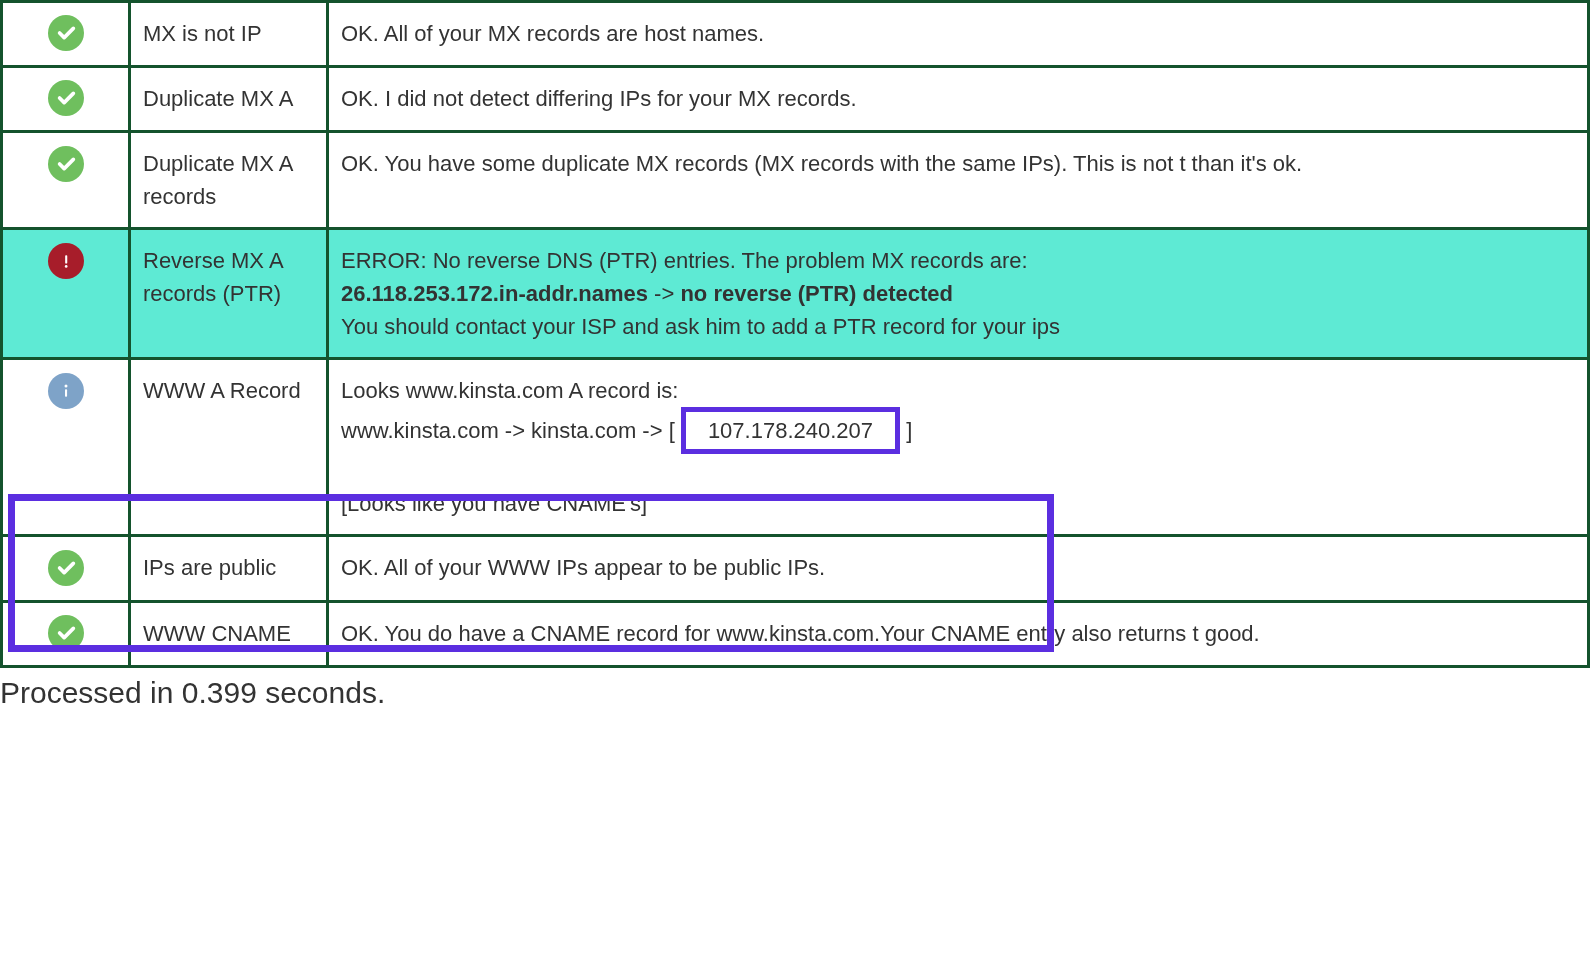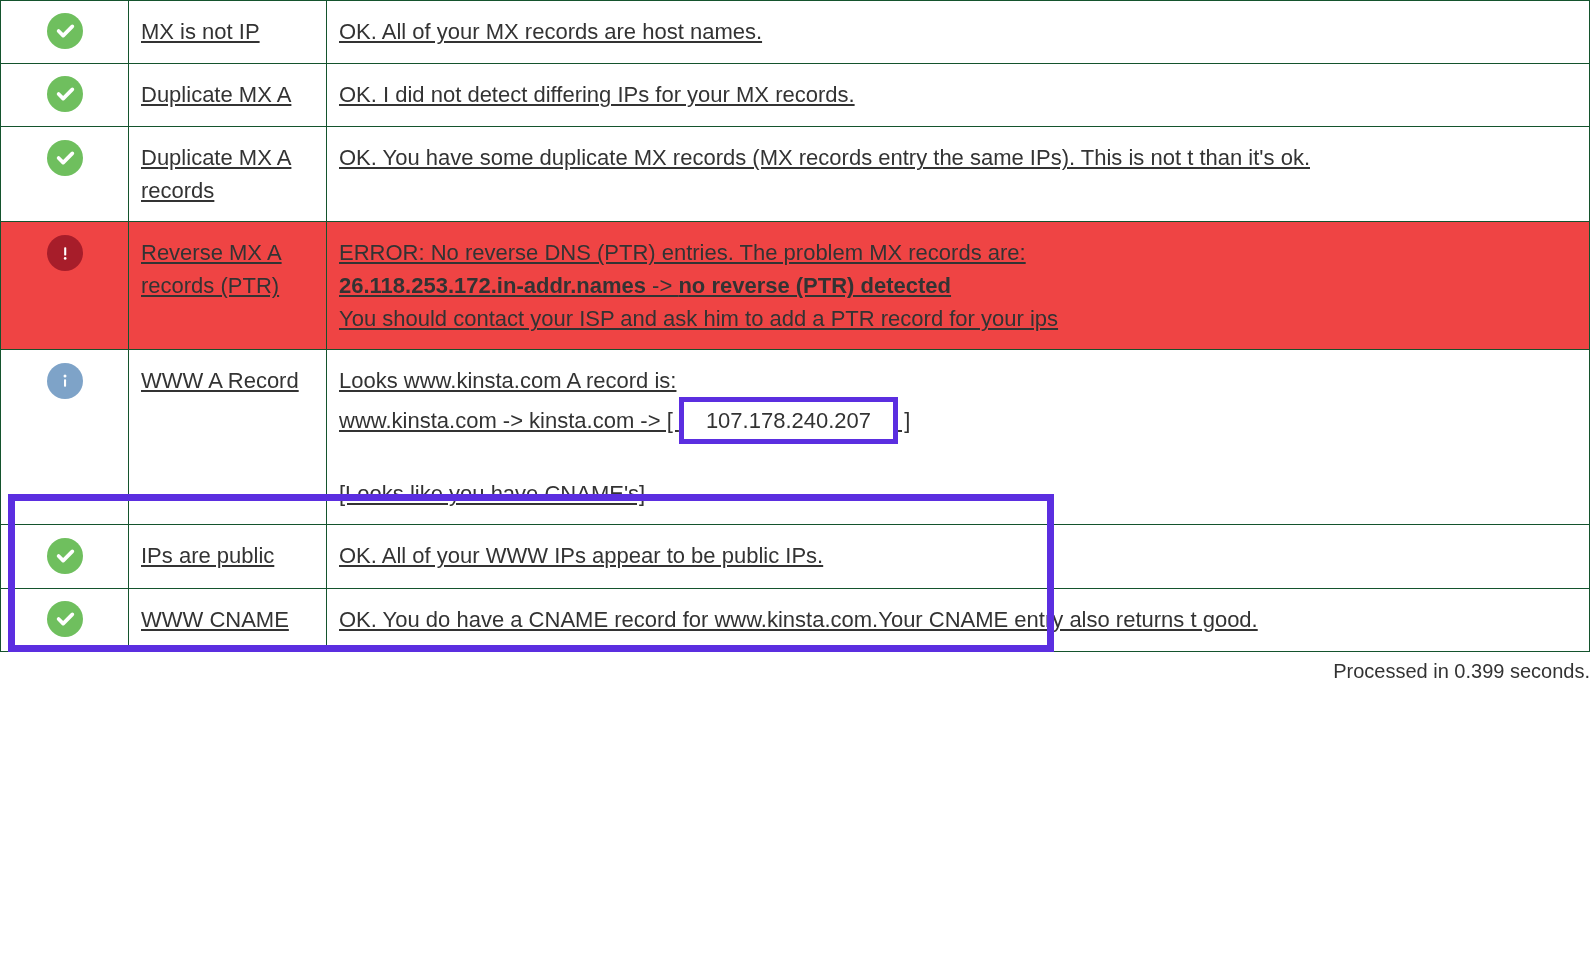--- a/index.html
+++ b/index.html
@@ -9,30 +9,29 @@
   color: #333;
   background: #fff;
   width: 1590px;
 }
 table {
   width: 100%;
   border-collapse: collapse;
   table-layout: fixed;
 }
 td {
-  border: 1px solid #14532d;
+  border: 3px solid #14532d;
   padding: 14px 12px 14px 12px;
   vertical-align: top;
   line-height: 1.5;
-  text-decoration: underline;
 }
 td.icon-col { width: 128px; text-align: center; padding-top: 12px; }
 td.label-col { width: 198px; }
 td.desc-col { width: auto; overflow: hidden; white-space: normal; }
-tr.error-row td { background: #ef4444; }
+tr.error-row td { background: #5eead4; }
 .icon-circle {
   display: inline-block;
   width: 36px; height: 36px; border-radius: 50%;
   position: relative;
   vertical-align: middle;
 }
 .icon-circle.ok { background: #6fbf5e; }
 .icon-circle.err { background: #a71d2a; }
 .icon-circle.info { background: #7ea3c8; }
 .icon-circle svg { position: absolute; top: 50%; left: 50%; transform: translate(-50%,-50%); }
@@ -41,23 +40,23 @@
   position: absolute;
   border: 7px solid #5b2ee0;
   pointer-events: none;
 }
 .ip-box {
   display: inline-block;
   border: 5px solid #5b2ee0;
   padding: 2px 22px;
 }
 .footer-line {
-  text-align: right;
+  text-align: left;
   padding: 8px 0 0 0;
-  font-size: 20px;
+  font-size: 30px;
 }
 .rel { position: relative; }
 </style>
 </head>
 <body>
 
 <div class="rel">
 <table>
 
   <tbody>
@@ -88,21 +87,21 @@
 
   <tr>
     <td class="icon-col">
       <span class="icon-circle ok">
         <svg width="22" height="22" viewBox="0 0 24 24">
                 <path d="M5 12l5 5L20 7" stroke="#fff" stroke-width="4" fill="none" stroke-linecap="round" stroke-linejoin="round"></path>
               </svg>
       </span>
     </td>
     <td class="label-col">Duplicate MX A records</td>
-    <td class="desc-col">OK. You have some duplicate MX records (MX records entry the same IPs). This is not t
+    <td class="desc-col">OK. You have some duplicate MX records (MX records with the same IPs). This is not t
 than it's ok.</td>
   </tr>
 
   <tr class="error-row">
     <td class="icon-col">
       <span class="icon-circle err">
         <svg width="20" height="20" viewBox="0 0 24 24">
                 <rect x="11" y="5" width="2.5" height="10" rx="1" fill="#fff"></rect>
                 <circle cx="12.2" cy="18.5" r="1.6" fill="#fff"></circle>
               </svg>

